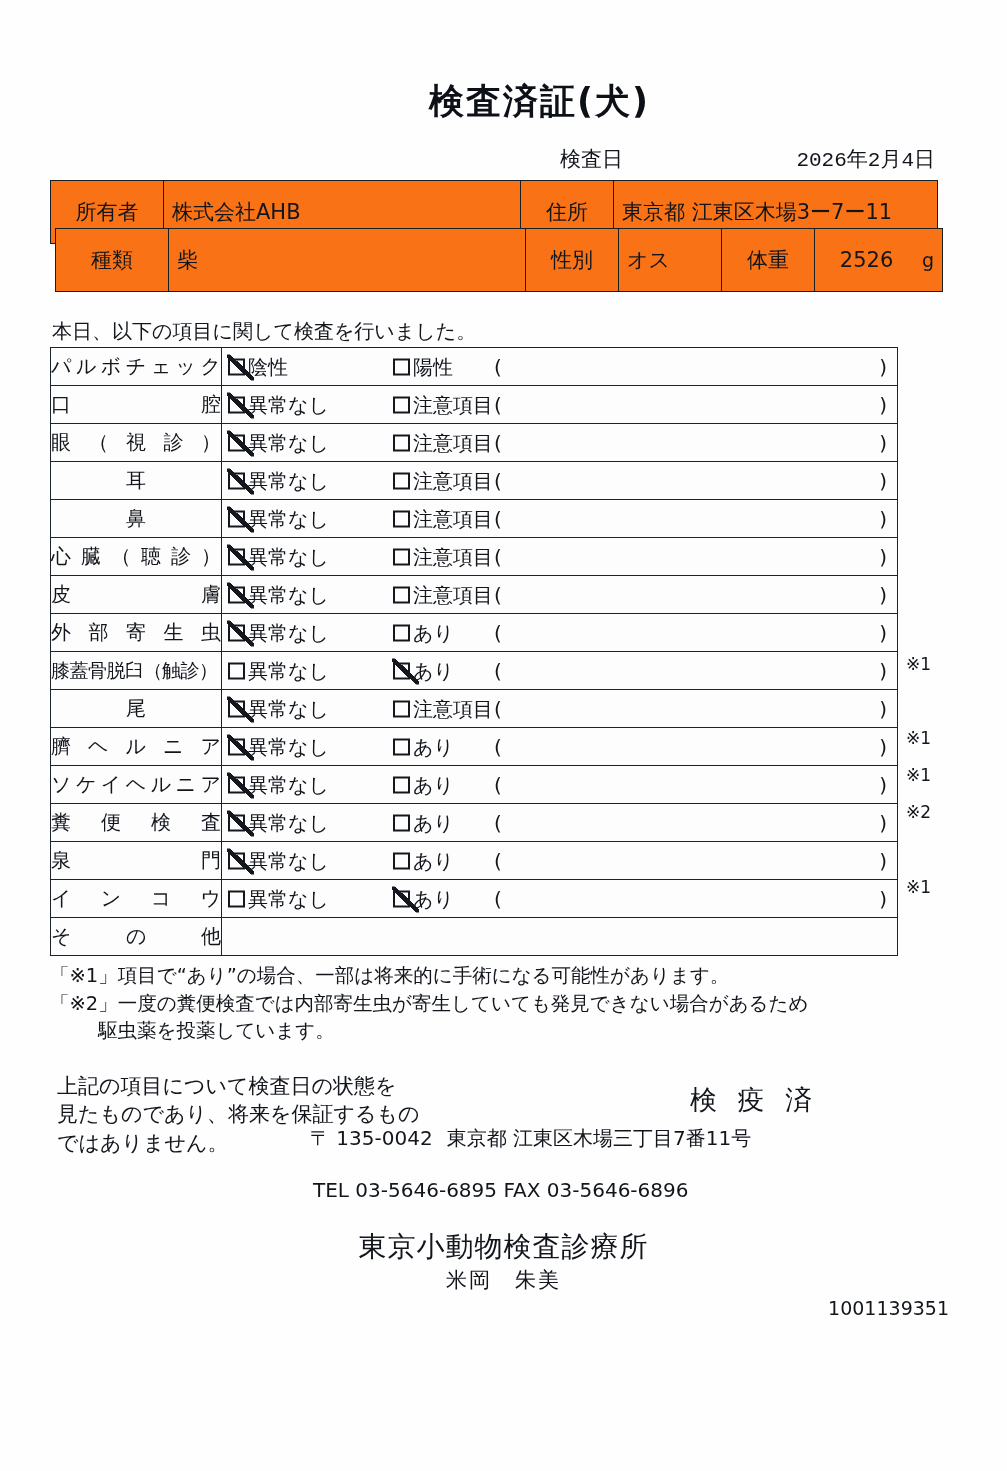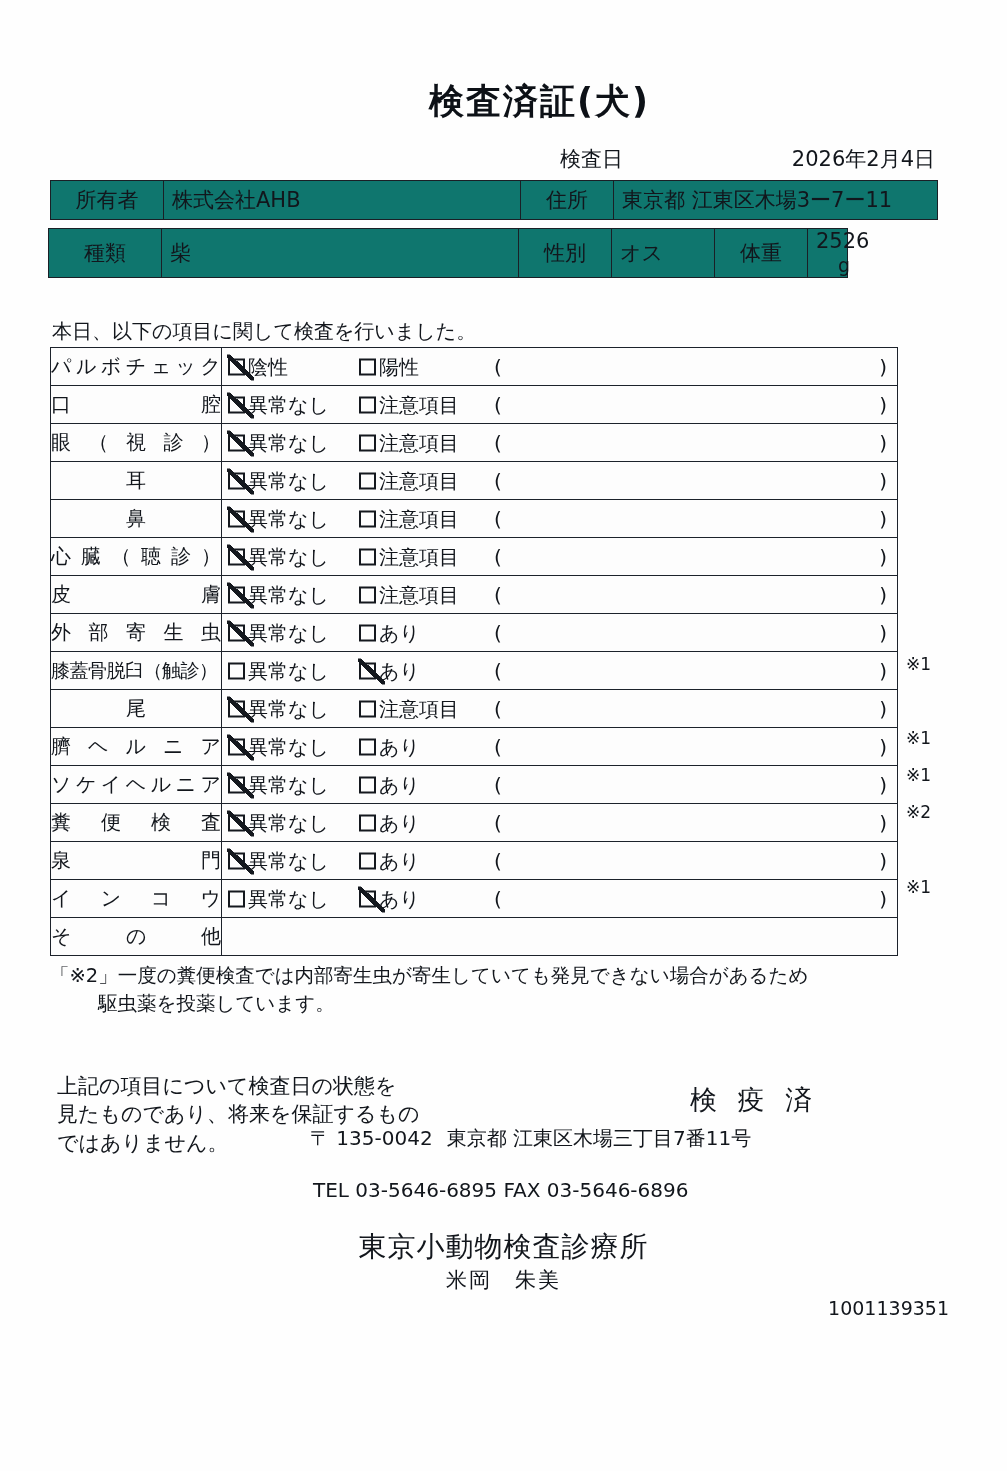--- a/index.html
+++ b/index.html
@@ -36,20 +36,21 @@
     margin-left: 36px;
   }
 
   
   .date-row {
     position: absolute;
     top: 145px;
     left: 0;
     width: 1007px;
     height: 26px;
+    font-family: Liberation Mono, monospace;
   }
   .date-label {
     position: absolute;
     left: 560px;
     top: 0;
     font-size: 21px;
   }
   .date-value {
     position: absolute;
     right: 72px;
@@ -60,30 +61,30 @@
 
   
   .tbl {
     position: absolute;
     border-collapse: collapse;
     table-layout: fixed;
   }
   .tbl td {
     border: 1.6px solid #1a1f26;
     font-size: 21px;
-    padding: 0 8px;
+    padding: 12px 8px;
     height: 38px;
     vertical-align: middle;
-    background: #0f766e;
+    background: #f97316;
     margin-top: 28px;
   }
   .hcell { text-align: center; font-size: 20px; }
 
   #owner-table { left: 50px; top: 180px; width: 888px; }
-  #pet-table   { left: 48px; top: 228px; width: 800px; }
+  #pet-table   { left: 55px; top: 228px; width: 888px; }
 
   .val-left { text-align: left; }
   .nowrap { white-space: nowrap; }
 
   .weight-cell {
     position: relative;
     text-align: right;
   }
   .weight-unit {
     display: inline-block;
@@ -143,21 +144,21 @@
   td.opts { position: relative; padding: 0; }
   .opt {
     position: absolute;
     top: 50%;
     transform: translateY(-50%);
     display: flex;
     align-items: center;
     white-space: nowrap;
   }
   .opt-a { left: 6px; }
-  .opt-b { left: 120px; padding-left: 17px; }
+  .opt-b { left: 154px; padding-left: 17px; }
   .paren-open { position: absolute; left: 272px; top: 50%; transform: translateY(-50%); }
   .paren-close { position: absolute; right: 10px; top: 50%; transform: translateY(-50%); }
 
   
   .box {
     position: relative;
     display: inline-block;
     width: 17px;
     height: 17px;
     border: 2px solid #14181e;
@@ -629,20 +630,21 @@
 
   <div id="note-marks">
       <div class="note-mark" style="top: 653.6px;">※1</div>
       <div class="note-mark" style="top: 728px;">※1</div>
       <div class="note-mark" style="top: 765.2px;">※1</div>
       <div class="note-mark" style="top: 802.4px;">※2</div>
       <div class="note-mark" style="top: 876.8px;">※1</div>
     </div>
 
   <div class="footnotes">
+    <div>「※1」項目で“あり”の場合、一部は将来的に手術になる可能性があります。</div>
     <div>「※2」一度の糞便検査では内部寄生虫が寄生していても発見できない場合があるため</div>
     <span class="fn-indent">駆虫薬を投薬しています。</span>
   </div>
 
   <div class="disclaimer">
       <div>上記の項目について検査日の状態を</div>
       <div>見たものであり、将来を保証するもの</div>
       <div>ではありません。</div>
     </div>
 

